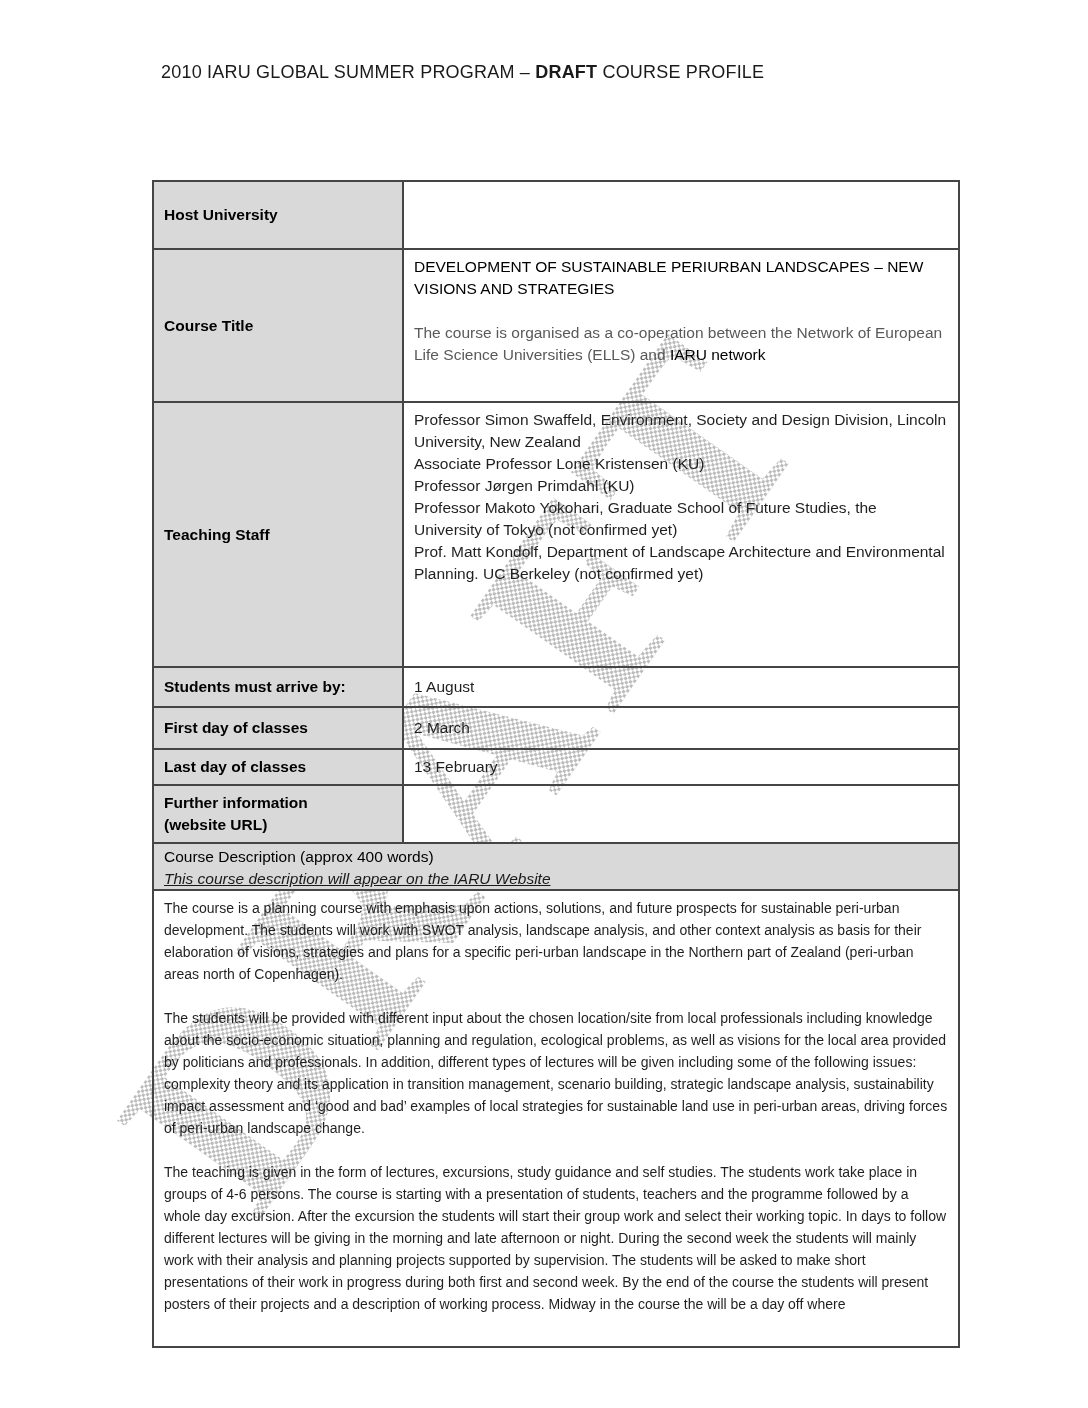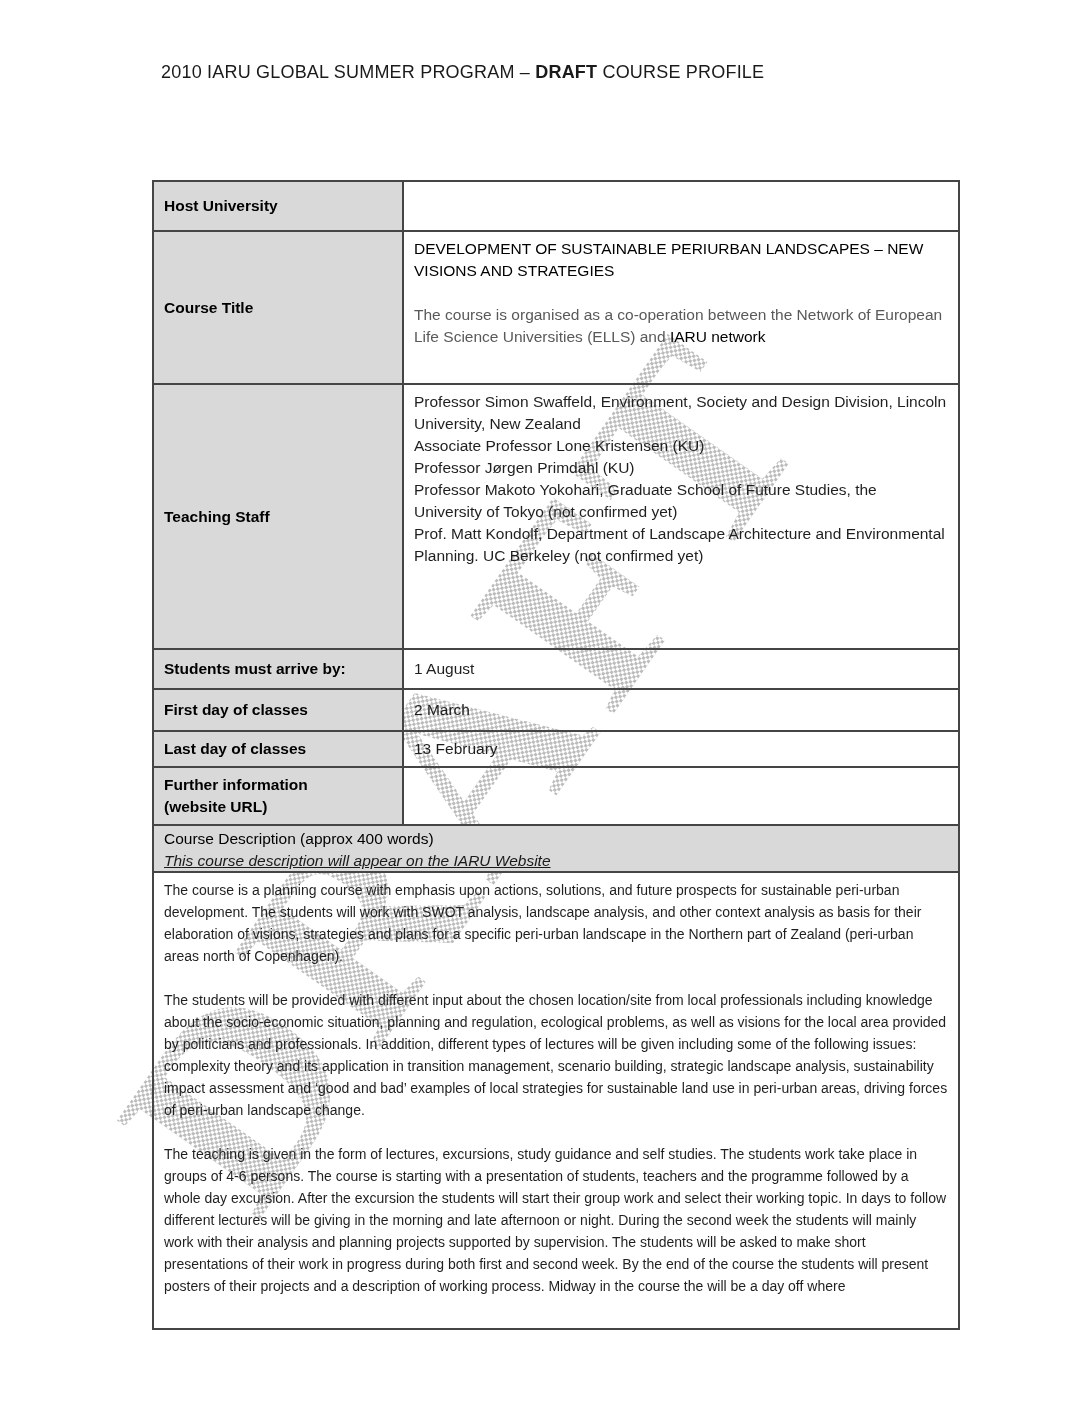--- a/index.html
+++ b/index.html
@@ -73,21 +73,21 @@
   }
   .val {
     flex: 1 1 auto;
     padding: 6px 10px;
     font-size: 15.5px;
     line-height: 22px;
     color: #1f1f1f;
     background: transparent;
   }
   .val.vcenter { display: flex; align-items: center; }
-  .row.h-host  { height: 50px; }
+  .row.h-host  { height: 68px; }
   .row.h-title { height: 153px; }
   .row.h-staff { height: 265px; }
   .row.h-arrive { height: 40px; }
   .row.h-first { height: 42px; }
   .row.h-last  { height: 36px; }
   .row.h-info  { height: 58px; }
   .row.h-desch { height: 47px; }
   .row.h-body  { height: 455px; }
 
   .caps-title { color: #000000; }

